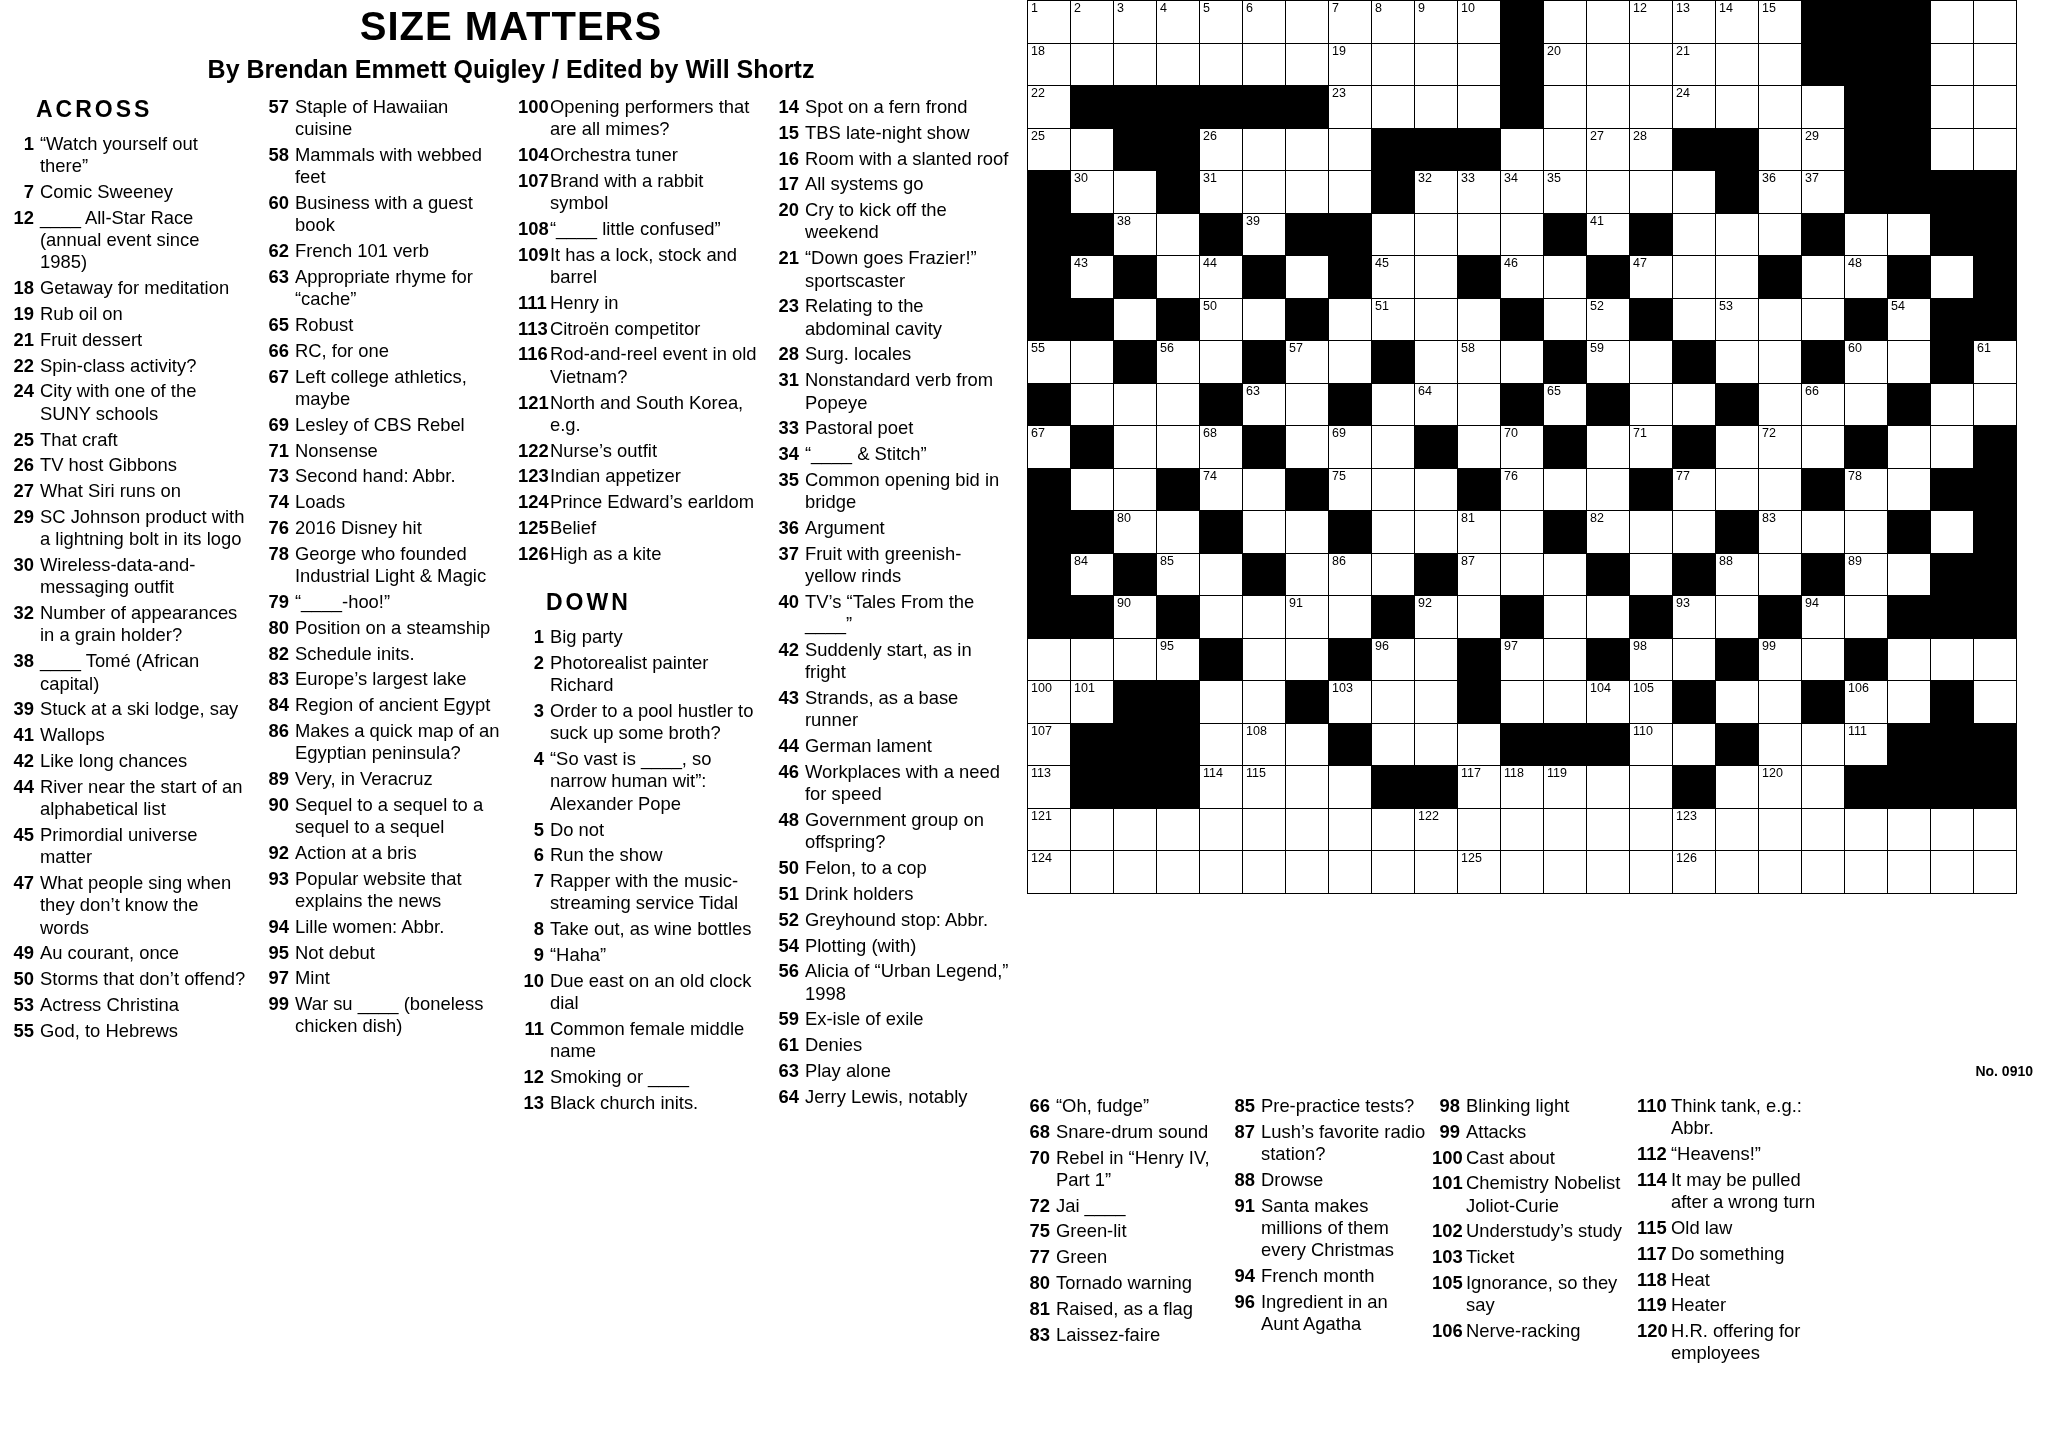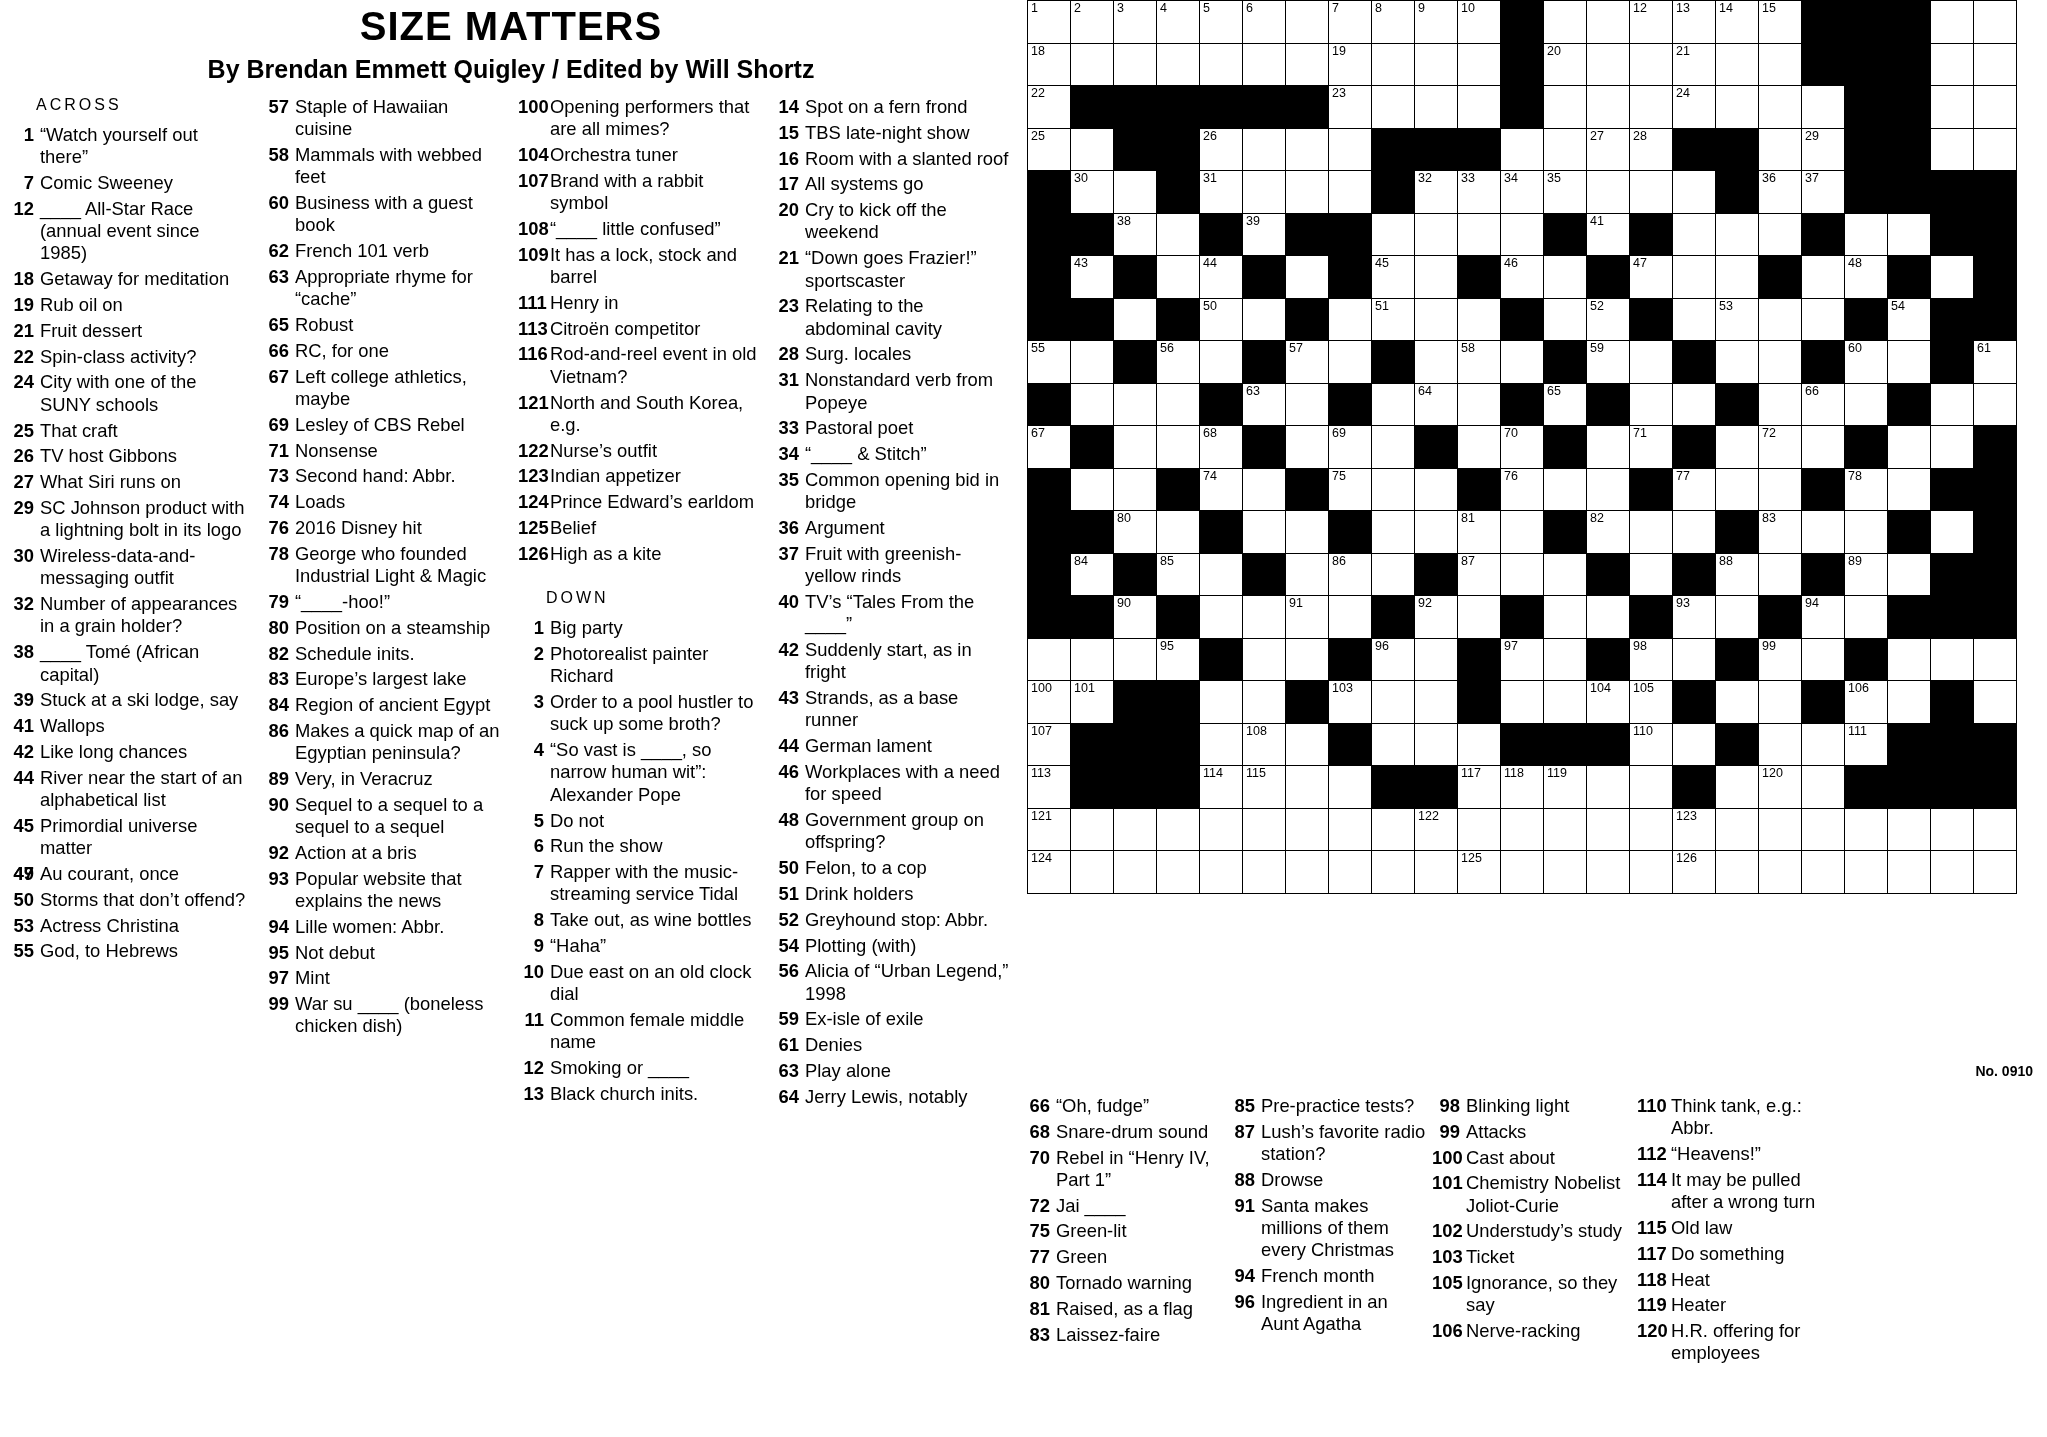--- a/index.html
+++ b/index.html
@@ -6,21 +6,21 @@
   body{width:2047px;height:1437px;font-family:"Liberation Sans",sans-serif;color:#000;overflow:hidden;}
   .page{position:relative;width:2047px;height:1437px;}
 
   
   .left{position:absolute;left:0;top:0;width:1022px;height:1437px;}
   .title{ text-align:center;font-size:40px;font-weight:bold;letter-spacing:1px;margin:0;padding-top:4px;}
   .byline{text-align:center;font-size:25px;font-weight:bold;margin-top:6px;}
 
   .colwrap{position:absolute;top:96px;left:0;width:1022px;display:flex;}
   .col{width:255px;padding:0 8px;box-sizing:border-box;}
-  .hdr{font-size:16px;font-weight:normal;letter-spacing:3px;margin:0 0 10px 28px;}
+  .hdr{font-size:23px;font-weight:bold;letter-spacing:3px;margin:0 0 10px 28px;}
   .hdr.down{margin-top:24px;}
   ul.clues{list-style:none;margin:0;padding:0;}
   ul.clues li{position:relative;padding-left:32px;font-size:18.4px;line-height:22.3px;margin-bottom:3.5px;}
   ul.clues li .n{position:absolute;left:0;top:0;font-weight:bold;text-align:right;width:26px;}
 
   
   .bottomclues{position:absolute;left:1022px;top:1095px;width:1025px;display:flex;}
   .bcol{width:205px;padding-right:6px;box-sizing:border-box;}
   .bcol ul{list-style:none;margin:0;padding:0;}
   .bcol li{position:relative;padding-left:34px;font-size:18.4px;line-height:22.3px;margin-bottom:3.5px;}
@@ -60,21 +60,21 @@
             <li><span class="n">27</span><span>What Siri runs on</span></li>
             <li><span class="n">29</span><span>SC Johnson product with a lightning bolt in its logo</span></li>
             <li><span class="n">30</span><span>Wireless-data-and-messaging outfit</span></li>
             <li><span class="n">32</span><span>Number of appearances in a grain holder?</span></li>
             <li><span class="n">38</span><span>____ Tomé (African capital)</span></li>
             <li><span class="n">39</span><span>Stuck at a ski lodge, say</span></li>
             <li><span class="n">41</span><span>Wallops</span></li>
             <li><span class="n">42</span><span>Like long chances</span></li>
             <li><span class="n">44</span><span>River near the start of an alphabetical list</span></li>
             <li><span class="n">45</span><span>Primordial universe matter</span></li>
-            <li><span class="n">47</span></li>
+            <li><span class="n">47</span><span>What people sing when they don’t know the words</span></li>
             <li><span class="n">49</span><span>Au courant, once</span></li>
             <li><span class="n">50</span><span>Storms that don’t offend?</span></li>
             <li><span class="n">53</span><span>Actress Christina</span></li>
             <li><span class="n">55</span><span>God, to Hebrews</span></li>
           </ul>
       </div>
       <div class="col">
         <ul class="clues">
             <li><span class="n">57</span><span>Staple of Hawaiian cuisine</span></li>
             <li><span class="n">58</span><span>Mammals with webbed feet</span></li>

